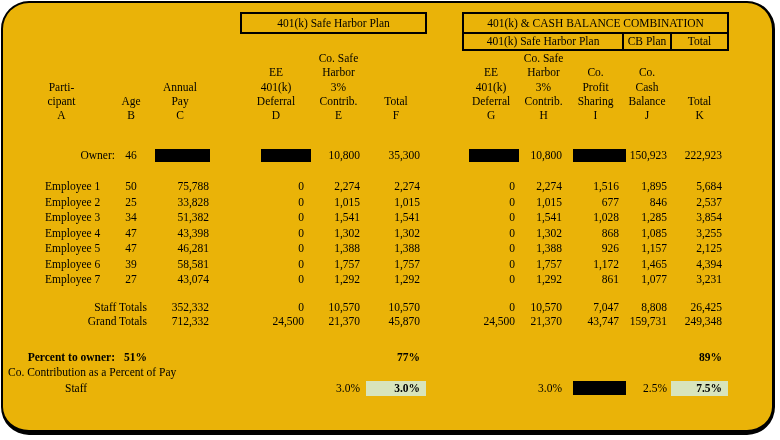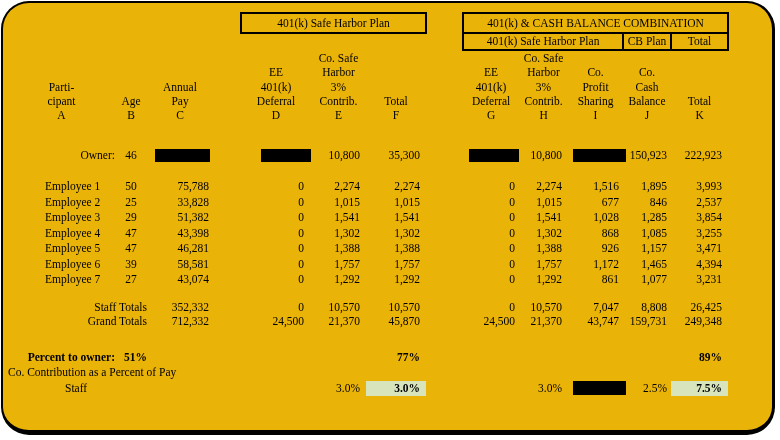--- a/index.html
+++ b/index.html
@@ -183,40 +183,40 @@
     <td class="num c-c">75,788</td>
     <td></td>
     <td class="num c-d">0</td>
     <td class="num c-e">2,274</td>
     <td class="num c-f">2,274</td>
     <td></td>
     <td class="num c-g">0</td>
     <td class="num c-h">2,274</td>
     <td class="num c-i">1,516</td>
     <td class="num c-j">1,895</td>
-    <td class="num c-k">3,993</td>
+    <td class="num c-k">5,684</td>
   </tr>
           <tr style="height:15.5px">
     <td class="lbl">Employee 2</td>
     <td class="age">25</td>
     <td class="num c-c">33,828</td>
     <td></td>
     <td class="num c-d">0</td>
     <td class="num c-e">1,015</td>
     <td class="num c-f">1,015</td>
     <td></td>
     <td class="num c-g">0</td>
     <td class="num c-h">1,015</td>
     <td class="num c-i">677</td>
     <td class="num c-j">846</td>
     <td class="num c-k">2,537</td>
   </tr>
           <tr style="height:15.5px">
     <td class="lbl">Employee 3</td>
-    <td class="age">29</td>
+    <td class="age">34</td>
     <td class="num c-c">51,382</td>
     <td></td>
     <td class="num c-d">0</td>
     <td class="num c-e">1,541</td>
     <td class="num c-f">1,541</td>
     <td></td>
     <td class="num c-g">0</td>
     <td class="num c-h">1,541</td>
     <td class="num c-i">1,028</td>
     <td class="num c-j">1,285</td>
@@ -243,21 +243,21 @@
     <td class="num c-c">46,281</td>
     <td></td>
     <td class="num c-d">0</td>
     <td class="num c-e">1,388</td>
     <td class="num c-f">1,388</td>
     <td></td>
     <td class="num c-g">0</td>
     <td class="num c-h">1,388</td>
     <td class="num c-i">926</td>
     <td class="num c-j">1,157</td>
-    <td class="num c-k">3,471</td>
+    <td class="num c-k">2,125</td>
   </tr>
           <tr style="height:15.5px">
     <td class="lbl">Employee 6</td>
     <td class="age">39</td>
     <td class="num c-c">58,581</td>
     <td></td>
     <td class="num c-d">0</td>
     <td class="num c-e">1,757</td>
     <td class="num c-f">1,757</td>
     <td></td>

